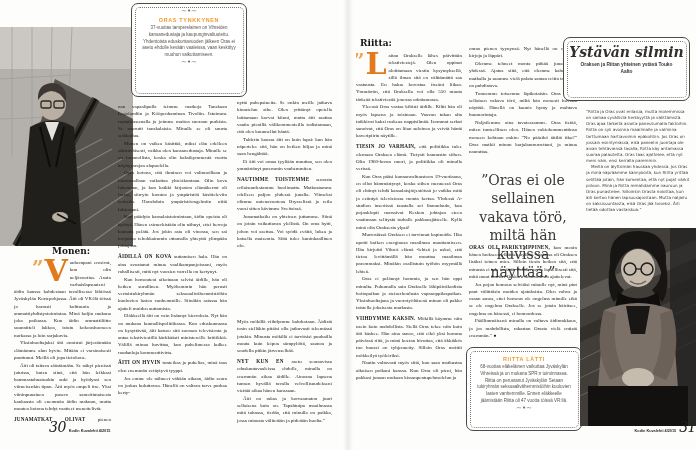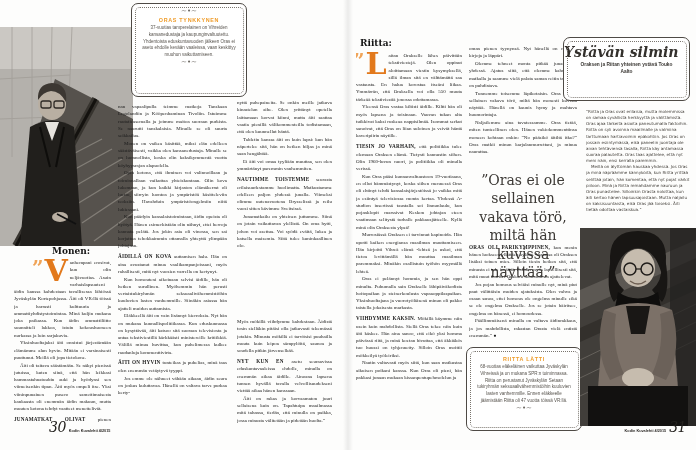--- a/index.html
+++ b/index.html
@@ -16,21 +16,21 @@
   .ornate{position:absolute;background:#fff;border:1px solid #4e4a45;border-radius:7px;}
   .ornate::before{content:"";position:absolute;inset:2.5px;border:1px dotted #7a756e;border-radius:5px;}
   .swirl{text-align:center;color:#6e6a64;font-size:7px;line-height:7px;font-family:"DejaVu Serif",serif;}
   .box-title{text-align:center;font-weight:bold;font-size:5.4px;letter-spacing:0.7px;
              color:#ef9c2a;font-family:"Liberation Sans",sans-serif;margin:2px 0 2px;}
   .box-body{text-align:center;font-size:4.5px;line-height:1.5;color:#57534d;padding:0 8px;
             font-family:"Liberation Sans",sans-serif;}
   .oras-box{left:131px;top:3px;width:116px;height:94px;padding-top:4px;box-sizing:border-box;}
   .riitta-box{left:466px;top:347px;width:116px;height:84px;padding-top:6px;box-sizing:border-box;}
   .friend-box{left:563px;top:37px;width:127px;height:64px;padding-top:7px;box-sizing:border-box;}
-  .friend-title{font-family:"DejaVu Serif",serif;font-style:italic;font-weight:bold;
+  .friend-title{text-align:center;font-family:"DejaVu Serif",serif;font-style:italic;font-weight:bold;
                 font-size:14px;line-height:15px;color:#33302c;}
   .friend-sub{text-align:center;font-weight:bold;font-size:4.8px;line-height:1.4;color:#3a3733;
               font-family:"Liberation Sans",sans-serif;margin-top:2px;padding:0 10px;}
   
   .col{position:absolute;font-size:5px;line-height:1.45;text-align:justify;overflow:hidden;}
   .col p{margin:0 0 0.5px;text-indent:6px;}
   .col p.first,.col p.lead-para{text-indent:0;}
   .col p.lead-para{margin-top:3.5px;}
   .col strong.lead{font-size:5.2px;letter-spacing:0.2px;}
   .col1{left:14px;top:246px;width:97px;height:176px;}
@@ -54,21 +54,21 @@
   .dropcap{float:left;font-family:"DejaVu Serif",serif;font-weight:bold;color:#e2791c;
            font-size:30px;line-height:24px;margin:0 2px 0 0;}
   .pullquote{position:absolute;font-family:"DejaVu Serif",serif;text-align:center;
              color:#3d3a36;font-size:14px;line-height:1.32;}
   .pq1{left:236px;top:263px;width:97px;height:52px;}
   .pq2{left:468px;top:171px;width:110px;height:66px;}
   
   .footer{position:absolute;top:419px;display:flex;align-items:baseline;gap:3px;
           font-family:"Liberation Sans",sans-serif;font-size:3.8px;font-weight:bold;color:#2e2b28;}
   .footer-left{left:18px;margin-left:31px;}
-  .footer-right{right:10px;}
+  .footer-right{right:0;}
   .pageno{font-family:"DejaVu Serif",serif;font-style:italic;font-weight:normal;
           font-size:14px;color:#23211e;letter-spacing:-0.5px;}
 </style>
 </head>
 <body>
 
 <div class="spread">
 
   <div class="spine"></div>
 

